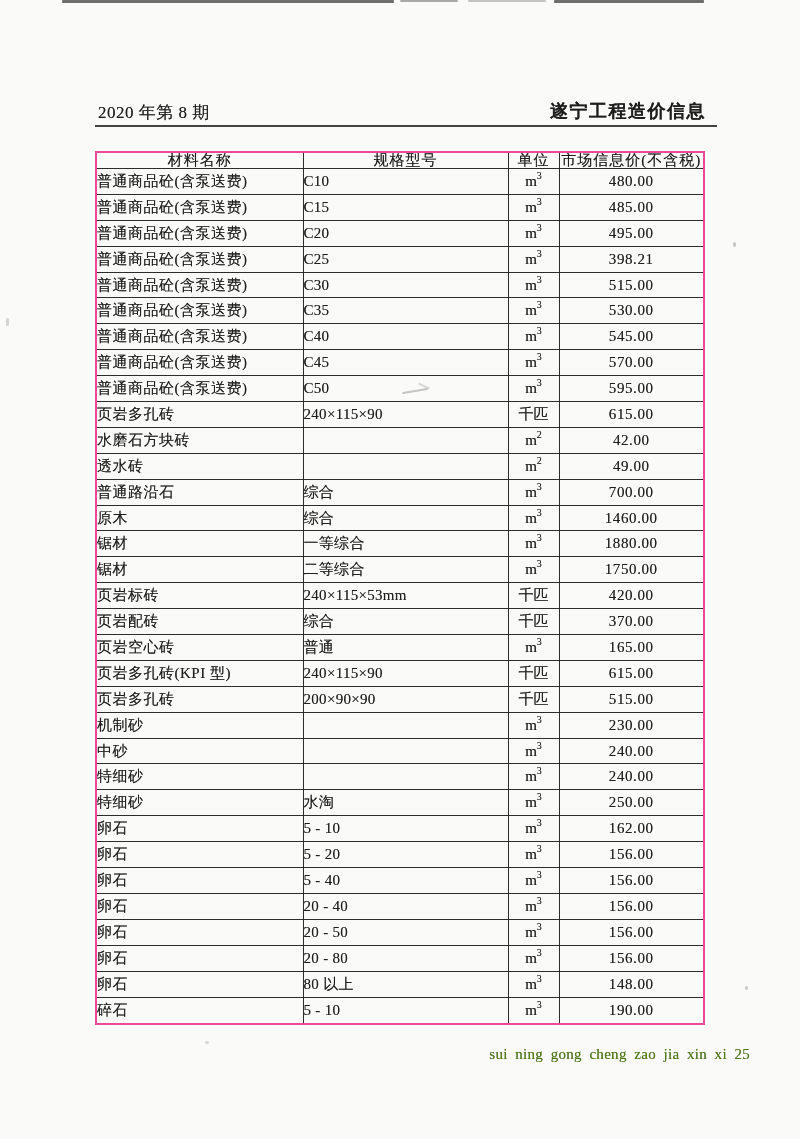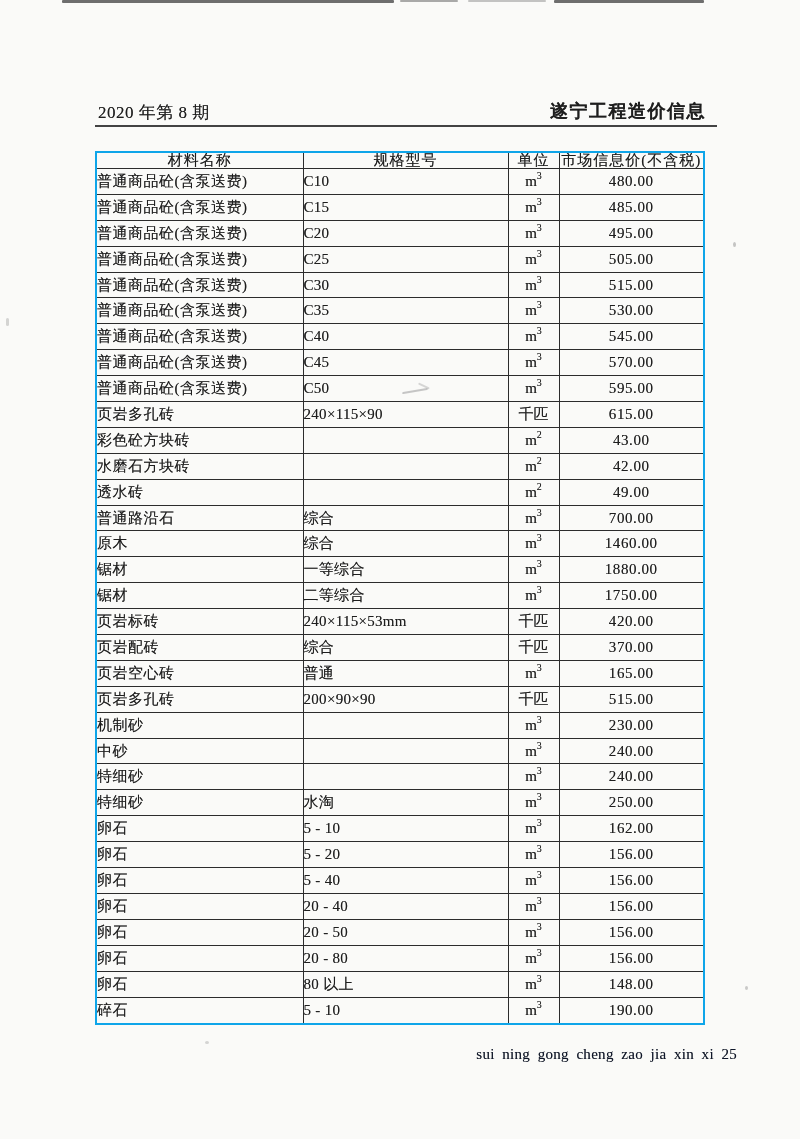--- a/index.html
+++ b/index.html
@@ -37,41 +37,41 @@
   .rule{
     position:absolute;left:95px;top:125px;width:622px;height:2px;
     background:#2f2f2f;opacity:.9;
   }
 
   
   table.price{
     position:absolute;left:95px;top:151px;
     width:608px;height:874px;
     border-collapse:collapse;table-layout:fixed;
-    border:2px solid #0ea5e9;
+    border:2px solid #ec4899;
   }
   table.price th, table.price td{
     border:1px solid #2c2c2c;
     padding:0;margin:0;
     font-size:15px;font-weight:normal;
     white-space:nowrap;overflow:hidden;
     line-height:1;vertical-align:middle;
     text-shadow:0 0 .4px rgba(0,0,0,.5);
   }
   table.price th{text-align:center;letter-spacing:1px;}
   td.c-name{text-align:left;padding-left:9px;letter-spacing:.5px;}
   td.c-spec{text-align:left;padding-left:8px;letter-spacing:.3px;}
   td.c-unit{text-align:center;}
   td.c-unit sup{font-size:10px;line-height:0;position:relative;top:-1px;}
   td.c-price{text-align:center;letter-spacing:.6px;}
 
   .footer{
-    position:absolute;right:63px;top:1046px;
+    position:absolute;right:50px;top:1046px;
     font-size:15px;word-spacing:3.5px;letter-spacing:.3px;
-    color:#0f172a;
+    color:#4d7c0f;
     text-shadow:0 0 .4px rgba(0,0,0,.45);
   }
 </style>
 </head>
 <body>
 
 <div class="page">
 
   <div class="streak s1"></div>
   <div class="streak s2"></div>
@@ -119,21 +119,21 @@
         <tr>
           <td class="c-name">普通商品砼(含泵送费)</td>
           <td class="c-spec">C20</td>
           <td class="c-unit">m<sup>3</sup></td>
           <td class="c-price">495.00</td>
         </tr>
         <tr>
           <td class="c-name">普通商品砼(含泵送费)</td>
           <td class="c-spec">C25</td>
           <td class="c-unit">m<sup>3</sup></td>
-          <td class="c-price">505.00</td>
+          <td class="c-price">398.21</td>
         </tr>
         <tr>
           <td class="c-name">普通商品砼(含泵送费)</td>
           <td class="c-spec">C30</td>
           <td class="c-unit">m<sup>3</sup></td>
           <td class="c-price">515.00</td>
         </tr>
         <tr>
           <td class="c-name">普通商品砼(含泵送费)</td>
           <td class="c-spec">C35</td>
@@ -158,26 +158,20 @@
           <td class="c-unit">m<sup>3</sup></td>
           <td class="c-price">595.00</td>
         </tr>
         <tr>
           <td class="c-name">页岩多孔砖</td>
           <td class="c-spec">240×115×90</td>
           <td class="c-unit">千匹</td>
           <td class="c-price">615.00</td>
         </tr>
         <tr>
-          <td class="c-name">彩色砼方块砖</td>
-          <td class="c-spec"></td>
-          <td class="c-unit">m<sup>2</sup></td>
-          <td class="c-price">43.00</td>
-        </tr>
-        <tr>
           <td class="c-name">水磨石方块砖</td>
           <td class="c-spec"></td>
           <td class="c-unit">m<sup>2</sup></td>
           <td class="c-price">42.00</td>
         </tr>
         <tr>
           <td class="c-name">透水砖</td>
           <td class="c-spec"></td>
           <td class="c-unit">m<sup>2</sup></td>
           <td class="c-price">49.00</td>
@@ -218,20 +212,26 @@
           <td class="c-unit">千匹</td>
           <td class="c-price">370.00</td>
         </tr>
         <tr>
           <td class="c-name">页岩空心砖</td>
           <td class="c-spec">普通</td>
           <td class="c-unit">m<sup>3</sup></td>
           <td class="c-price">165.00</td>
         </tr>
         <tr>
+          <td class="c-name">页岩多孔砖(KPI 型)</td>
+          <td class="c-spec">240×115×90</td>
+          <td class="c-unit">千匹</td>
+          <td class="c-price">615.00</td>
+        </tr>
+        <tr>
           <td class="c-name">页岩多孔砖</td>
           <td class="c-spec">200×90×90</td>
           <td class="c-unit">千匹</td>
           <td class="c-price">515.00</td>
         </tr>
         <tr>
           <td class="c-name">机制砂</td>
           <td class="c-spec"></td>
           <td class="c-unit">m<sup>3</sup></td>
           <td class="c-price">230.00</td>

